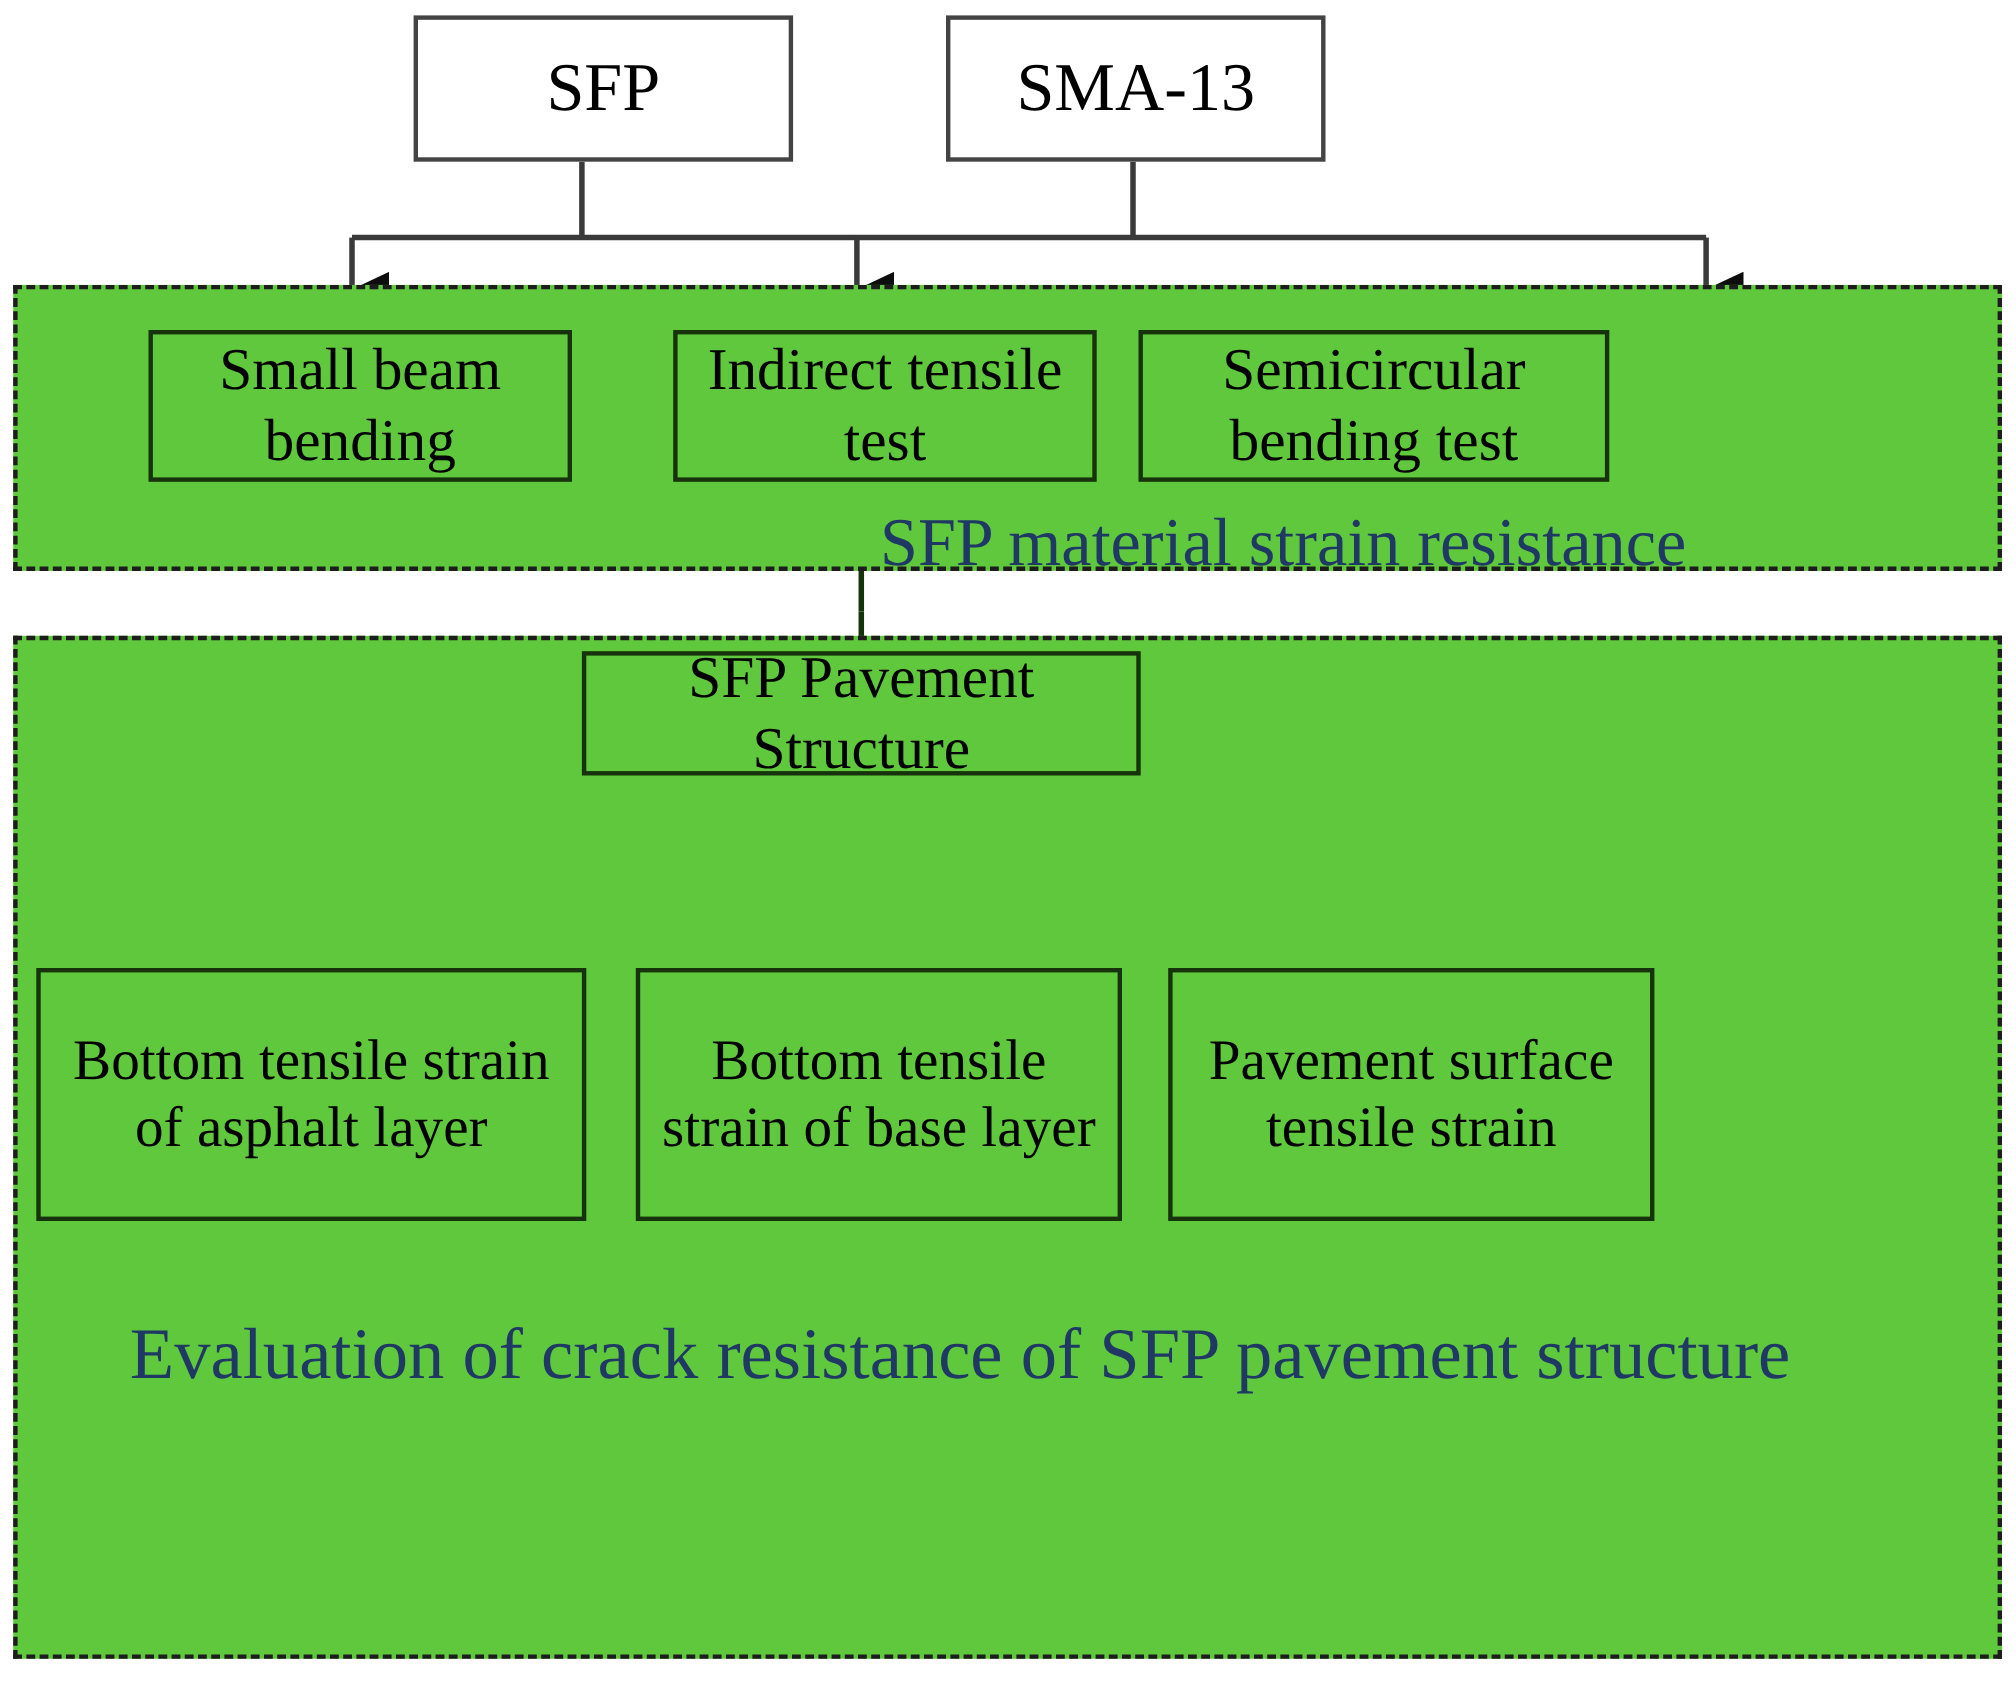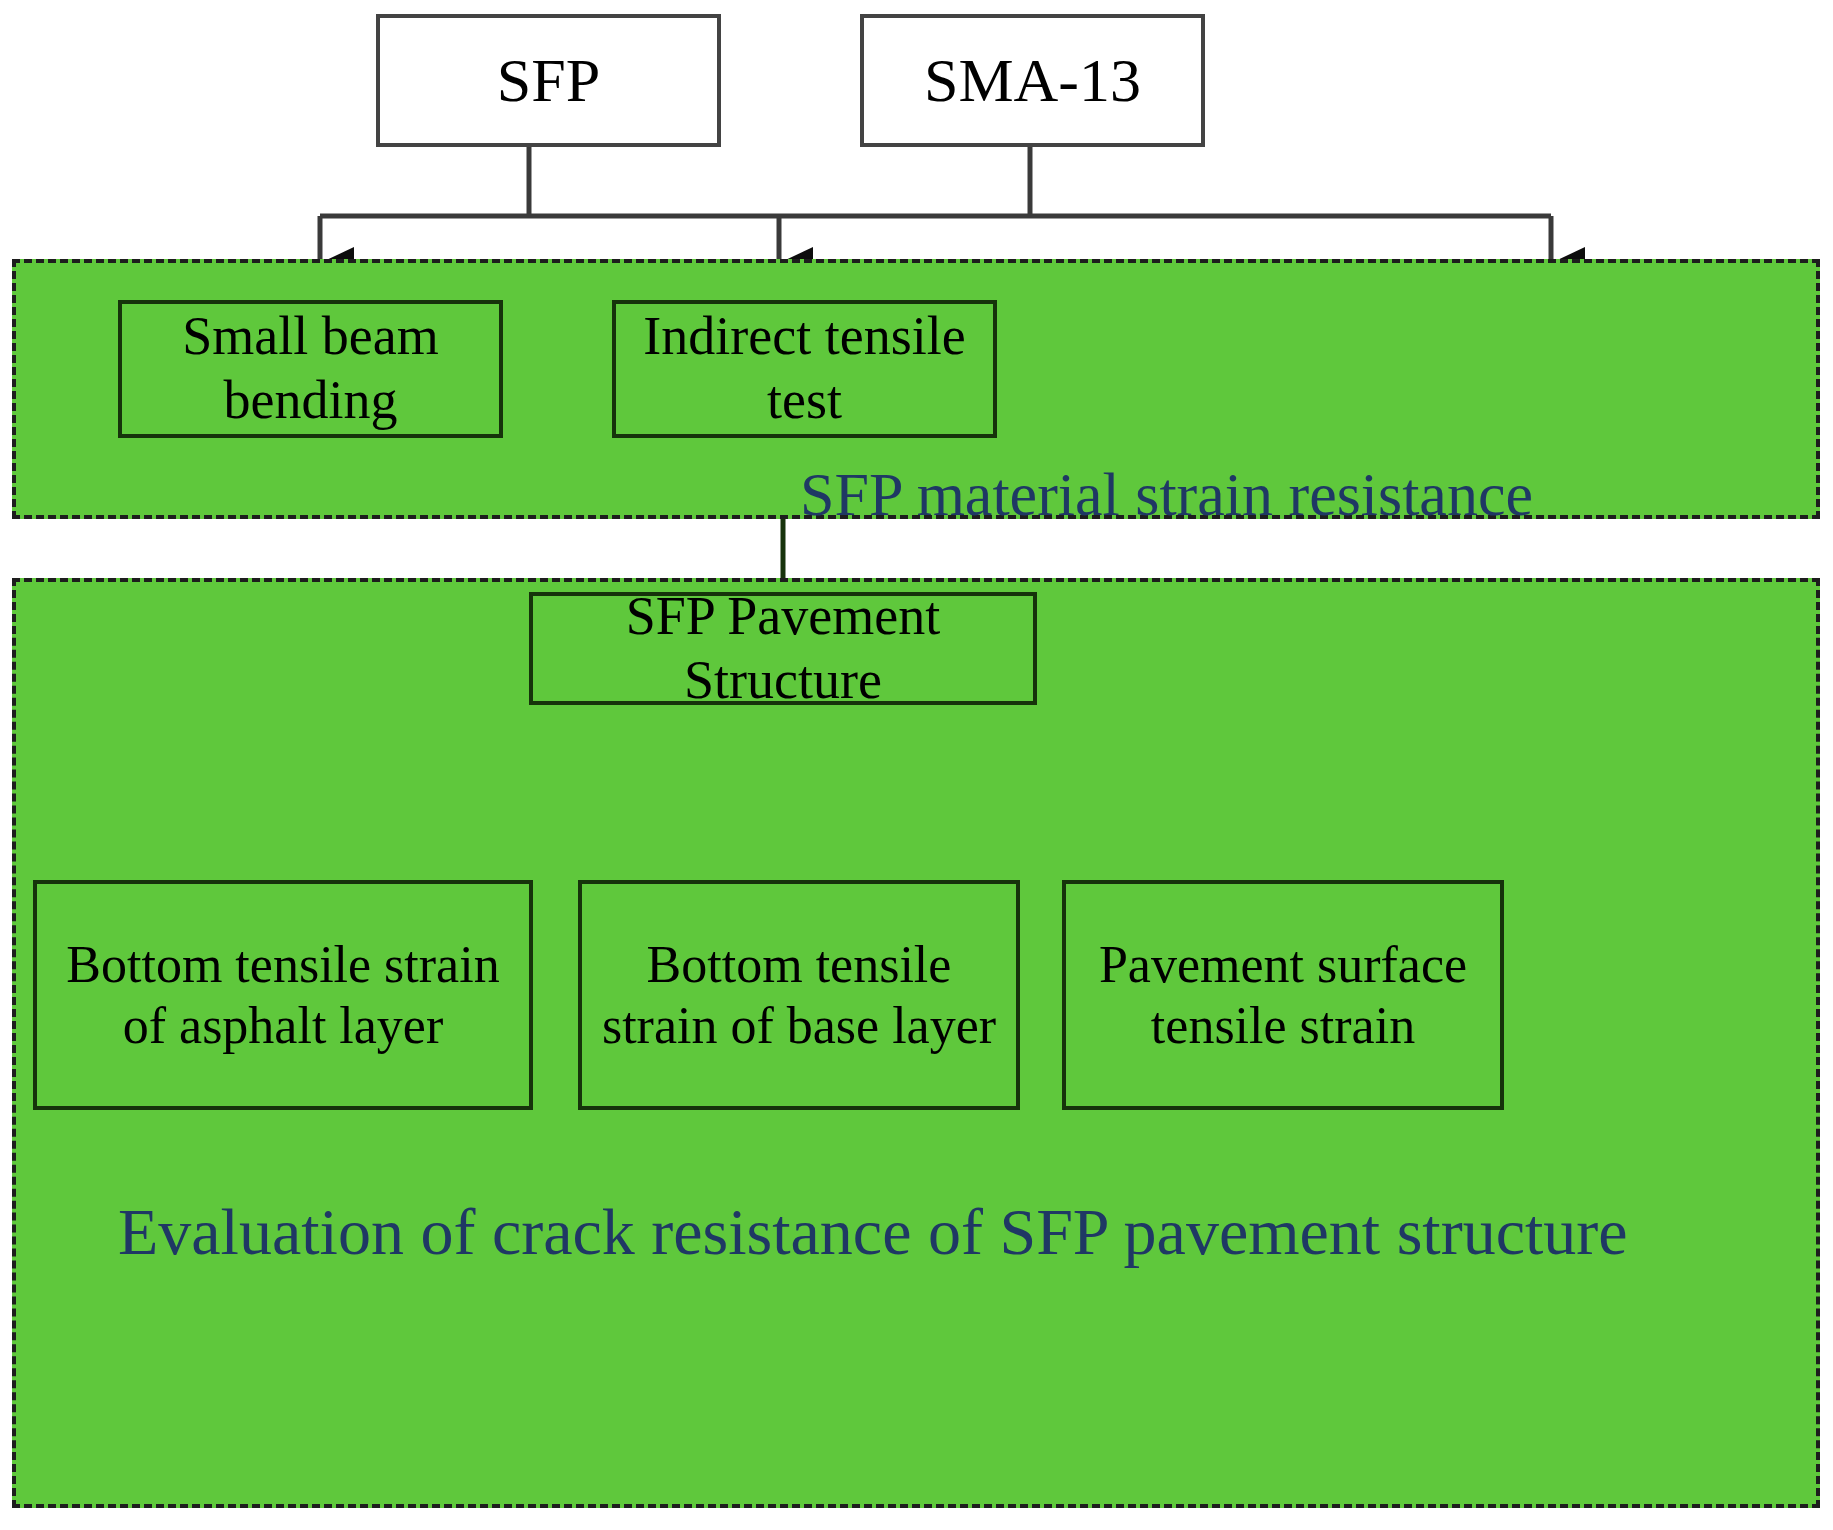--- a/index.html
+++ b/index.html
@@ -131,28 +131,31 @@
   <div class="wbox" style="left:358px; top:14px; width:345px; height:133px;margin-left:18px;">
     <span>SFP</span>
   </div>
 
   <div class="wbox" style="left:860px; top:14px; width:345px; height:133px;">
     <span>SMA-13</span>
   </div>
 
   <div class="region" style="left:12px; top:259px; width:1808px; height:260px;"></div>
 
-  <div class="gbox" style="left:118px; top:300px; width:385px; height:138px;">
+  <div class="gbox" style="left:135px; top:300px; width:385px; height:138px;">
     <span>Small beam bending</span>
   </div>
 
   <div class="gbox" style="left:594px; top:300px; width:385px; height:138px;margin-left:18px;">
     <span>Indirect tensile test</span>
   </div>
 
+  <div class="gbox" style="left:1035px; top:300px; width:428px; height:138px;">
+    <span>Semicircular bending test</span>
+  </div>
 
   <div class="caption" style="left:800px; top:460px;">SFP material strain resistance</div>
 
   <div class="region" style="left:12px; top:578px; width:1808px; height:930px;"></div>
 
   <div class="gbox" style="left:529px; top:592px; width:508px; height:113px;">
     <span>SFP Pavement Structure</span>
   </div>
 
   <div class="gbox small" style="left:33px; top:880px; width:500px; height:230px;">

